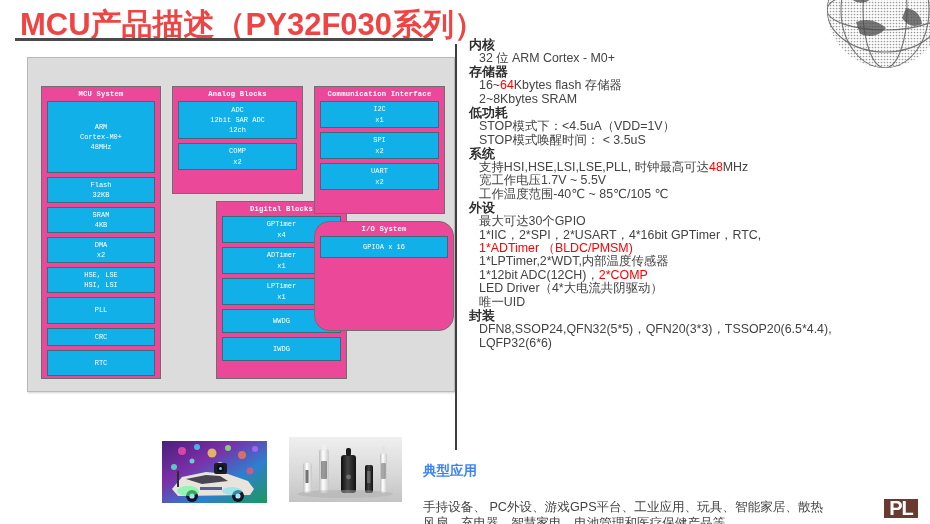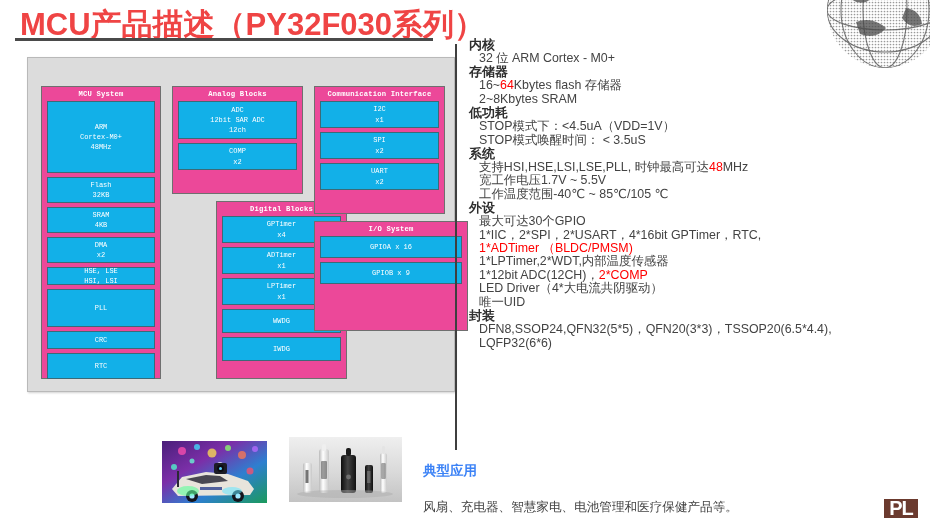--- a/index.html
+++ b/index.html
@@ -68,21 +68,21 @@
     padding:3px 1px;
     white-space:pre-line;
     display:flex; align-items:center; justify-content:center;
   }
 
   
   #grp-mcu   { left:13px;  top:28px;  width:120px; height:293px; }
   #grp-analog{ left:144px; top:28px;  width:131px; height:108px; }
   #grp-digital{left:144px; top:143px; width:131px; height:178px;margin-left:44px; }
   #grp-comm  { left:286px; top:28px;  width:131px; height:128px; }
-  #grp-io    { left:286px; top:163px; width:154px; height:110px; }
+  #grp-io    { left:286px; top:163px; width:140px; height:110px;border-radius:15px; }
 
   
   .photo{
     position:absolute; border:0; overflow:hidden;
   }
   #photo-car  { left:162px; top:441px; width:105px; height:62px; }
   #photo-vape { left:289px; top:437px; width:113px; height:65px; }
   .photo svg{ display:block; width:100%; height:100%; }
 
   
@@ -174,23 +174,23 @@
     <div class="group-title">MCU System</div>
     <div class="blk" style="height:72px">ARM
 Cortex-M0+
 48MHz</div>
     <div class="blk" style="height:26px">Flash
 32KB</div>
     <div class="blk" style="height:26px">SRAM
 4KB</div>
     <div class="blk" style="height:26px">DMA
 x2</div>
-    <div class="blk" style="height:18px">HSE, LSE
+    <div class="blk" style="height:26px">HSE, LSE
 HSI, LSI</div>
-    <div class="blk" style="height:38px">PLL</div>
+    <div class="blk" style="height:27px">PLL</div>
     <div class="blk" style="height:18px">CRC</div>
     <div class="blk" style="height:26px">RTC</div>
   </div>
 
   <div class="group" id="grp-analog">
     <div class="group-title">Analog Blocks</div>
     <div class="blk" style="height:38px">ADC
 12bit SAR ADC
 12ch</div>
     <div class="blk" style="height:27px">COMP
@@ -215,21 +215,20 @@
 x1</div>
     <div class="blk" style="height:27px">SPI
 x2</div>
     <div class="blk" style="height:27px">UART
 x2</div>
   </div>
 
   <div class="group" id="grp-io">
     <div class="group-title">I/O System</div>
     <div class="blk" style="height:22px">GPIOA x 16</div>
-    <div class="blk" style="height:22px">GPIOB x 9</div>
   </div>
 </div>
 
 <div class="photo" id="photo-car">
   <svg viewBox="0 0 105 62" preserveAspectRatio="none" aria-hidden="true">
     <defs>
       <linearGradient id="carbg" x1="0" y1="0" x2="1" y2="1">
         <stop offset="0%" stop-color="#4a1f7a"></stop>
         <stop offset="35%" stop-color="#7b2fa8"></stop>
         <stop offset="65%" stop-color="#2e7fd0"></stop>
@@ -325,16 +324,17 @@
     <div class="spec-l"><span>1*12bit ADC(12CH)，</span><span class="red">2*COMP</span></div>
     <div class="spec-l"><span> LED Driver（4*大电流共阴驱动）</span></div>
     <div class="spec-l"><span>唯一UID</span></div>
     <div class="spec-h">封装</div>
     <div class="spec-l"><span>DFN8,SSOP24,QFN32(5*5)，QFN20(3*3)，TSSOP20(6.5*4.4),</span></div>
     <div class="spec-l"><span>LQFP32(6*6)</span></div>
   </div>
 
 <div id="apps-block">
   <div id="apps-title">典型应用</div>
+  <div class="apps-line">手持设备、 PC外设、游戏GPS平台、工业应用、玩具、智能家居、散热</div>
   <div class="apps-line">风扇、充电器、智慧家电、电池管理和医疗保健产品等。</div>
 </div>
 
 <div id="brand-logo">PL</div>
 
 </body></html>

